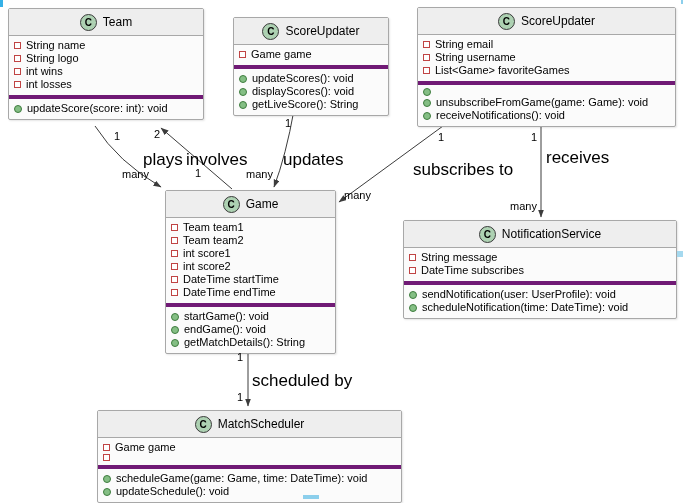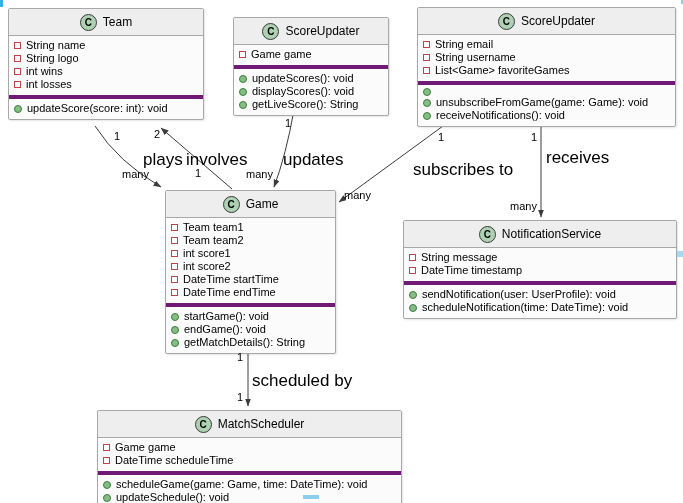--- a/index.html
+++ b/index.html
@@ -202,21 +202,21 @@
         </span>
       <span class="cls-name">NotificationService</span>
     </div>
     <ul class="members attrs">
       <li>
           <span class="sq"></span>
           <span>String message</span>
         </li>
       <li>
           <span class="sq"></span>
-          <span>DateTime timestamp</span>
+          <span>DateTime subscribes</span>
         </li>
     </ul>
     <ul class="members methods">
       <li>
           <span class="dot"></span>
           <span>sendNotification(user: UserProfile): void</span>
         </li>
       <li>
           <span class="dot"></span>
           <span>scheduleNotification(time: DateTime): void</span>
@@ -231,21 +231,20 @@
         </span>
       <span class="cls-name">MatchScheduler</span>
     </div>
     <ul class="members attrs">
       <li>
           <span class="sq"></span>
           <span>Game game</span>
         </li>
       <li>
           <span class="sq"></span>
-          <span>DateTime scheduleTime</span>
         </li>
     </ul>
     <ul class="members methods">
       <li>
           <span class="dot"></span>
           <span>scheduleGame(game: Game, time: DateTime): void</span>
         </li>
       <li>
           <span class="dot"></span>
           <span>updateSchedule(): void</span>

